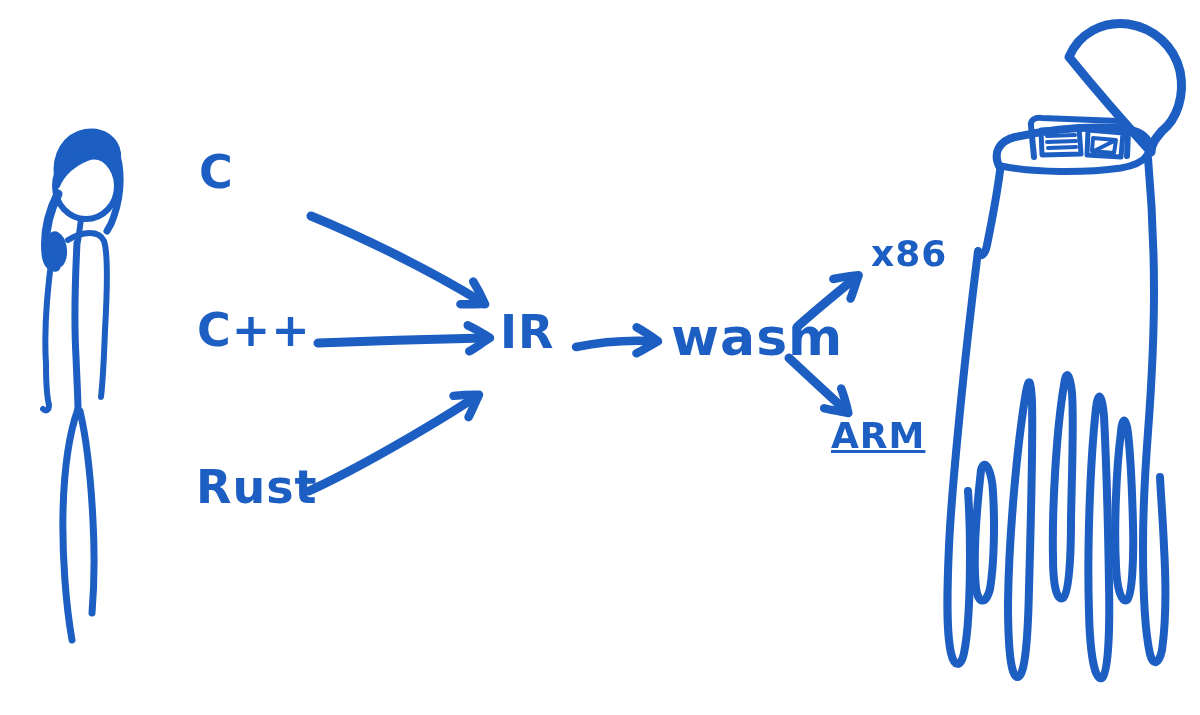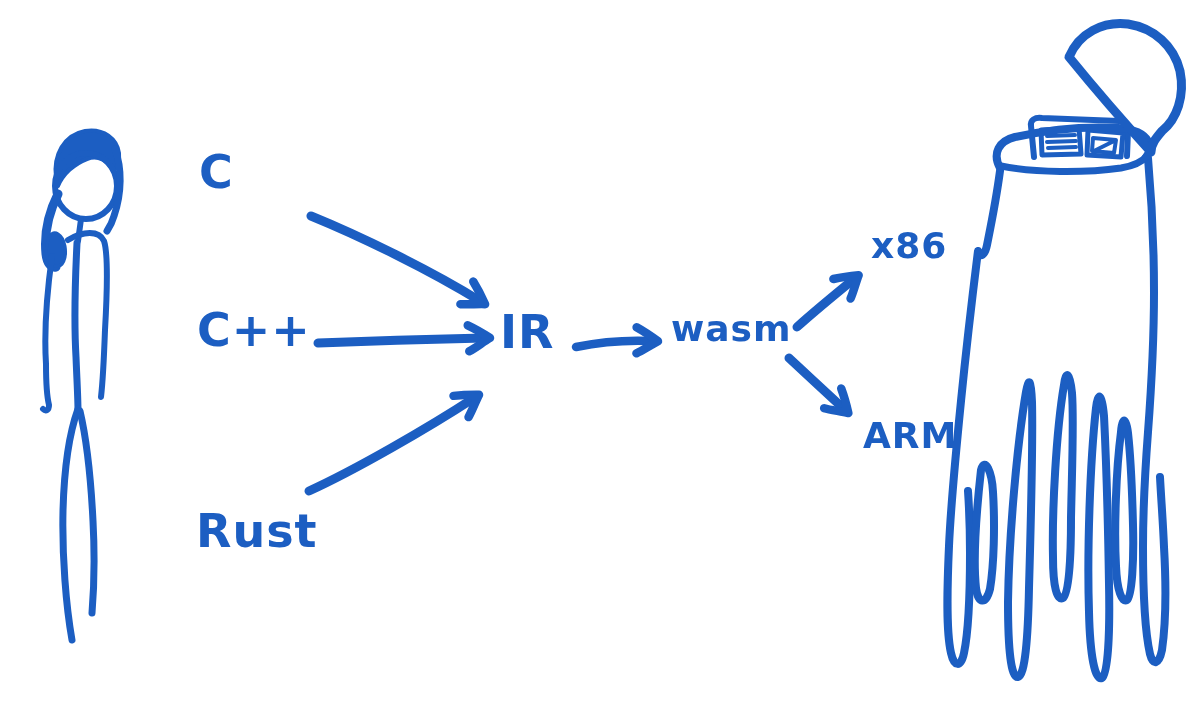--- a/index.html
+++ b/index.html
@@ -11,21 +11,21 @@
   .sketch { position:absolute; left:0; top:0; }
   .ink   { stroke:#1c5ec2; fill:none; stroke-linecap:round; stroke-linejoin:round; }
   .fillink { fill:#1c5ec2; stroke:#1c5ec2; stroke-linejoin:round; }
   .whitefill { fill:#ffffff; }
   .lbl {
     position:absolute; color:#1c5ec2; font-weight:bold;
     line-height:1; letter-spacing:1px; white-space:nowrap;
     user-select:none;
   }
   .lbl-big   { font-size:46px; }
-  .lbl-wasm  { font-size:36px; }
+  .lbl-wasm  { font-size:52px; }
   .lbl-small { font-size:36px; }
 </style>
 </head>
 <body>
 
 <div class="canvas">
 
   <svg class="sketch" width="1200" height="715" viewBox="0 0 1200 715">
     <defs>
       <marker id="ah" viewBox="0 0 40 40" markerUnits="userSpaceOnUse" markerWidth="40" markerHeight="40" refX="26" refY="20" orient="auto">
@@ -76,19 +76,19 @@
 
       <path class="ink" stroke-width="8" d="M 1000,168 C 992,153 999,141 1015,137 C 1047,130 1086,126 1118,128 C 1133,129 1144,134 1148,141 C 1151,147 1150,153 1146,157"></path>
       <path class="ink" stroke-width="7" d="M 1001,166 C 1034,173 1086,173 1121,168 C 1133,166 1142,162 1147,156"></path>
 
       <path class="ink" stroke-width="9" d="M 1151,152 C 1120,118 1091,84 1069,57 C 1079,33 1103,21 1128,24 C 1154,28 1174,46 1180,71 C 1185,96 1177,119 1162,131 C 1156,138 1151,144 1151,152 Z"></path>
     </g>
   </svg>
 
   <div class="lbl lbl-big" style="left:199px; top:149px;">C</div>
   <div class="lbl lbl-big" style="left:197px; top:307px;">C++</div>
-  <div class="lbl lbl-big" style="left:196px; top:464px;margin-top:44px;">Rust</div>
+  <div class="lbl lbl-big" style="left:196px; top:464px;">Rust</div>
   <div class="lbl lbl-big" style="left:500px; top:309px;">IR</div>
   <div class="lbl lbl-wasm" style="left:671px; top:311px;">wasm</div>
-  <div class="lbl lbl-small" style="left:871px; top:228px;">x86</div>
-  <div class="lbl lbl-small" style="left:863px; top:418px;">ARM</div>
+  <div class="lbl lbl-small" style="left:871px; top:236px;">x86</div>
+  <div class="lbl lbl-small" style="left:831px; top:418px;text-decoration:underline;">ARM</div>
 
 </div>
 
 </body></html>

